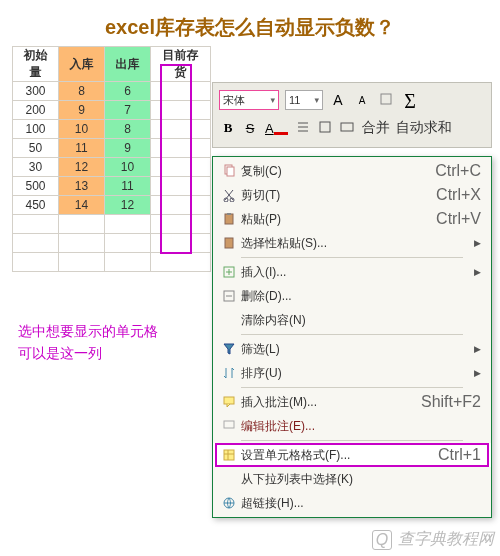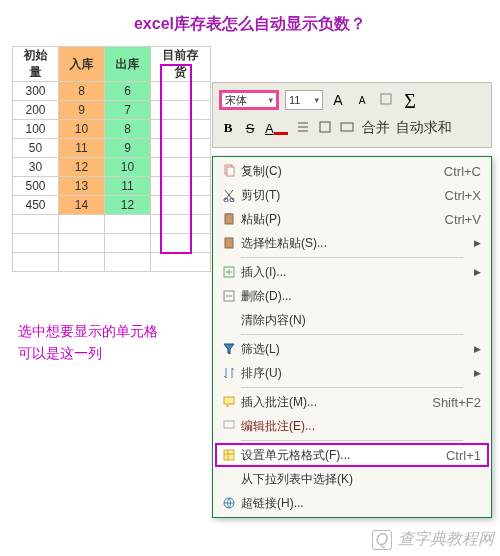--- a/index.html
+++ b/index.html
@@ -1,45 +1,45 @@
 <!DOCTYPE html>
 <html><head>
 <meta charset="utf-8">
 <style>
 * { margin:0; padding:0; box-sizing:border-box; font-family:"Microsoft YaHei",SimSun,sans-serif; }
 body { background:#fff; width:500px; height:556px; position:relative; font-size:12px; color:#333; }
-.title { text-align:center; font-size:16px; font-weight:bold; color:#a21caf; padding:14px 0 10px; }
+.title { text-align:center; font-size:20px; font-weight:bold; color:#a16207; padding:14px 0 10px; }
 .sheet { position:absolute; left:12px; top:46px; border-collapse:collapse; }
 .sheet td { border:1px solid #d4d0c8; height:19px; min-width:46px; text-align:center; font-size:12px; padding:0 6px; }
 .sheet .hdr { font-weight:bold; background:#fff; }
 .sheet .colA { width:46px; }
 .sheet .colB { width:46px; background:#fdba74; }
 .sheet .colC { width:46px; background:#86efac; }
 .sheet .colD { width:60px; background:#fff; }
 .sheet .empty td { background:#fff; }
 .sel-box { position:absolute; left:160px; top:64px; width:32px; height:190px; border:2px solid #c800c8; pointer-events:none; }
 .annot { position:absolute; left:18px; top:320px; color:#c800c8; font-size:14px; line-height:1.6; }
 .toolbar { position:absolute; right:8px; top:82px; width:280px; height:66px; background:#ecebe4; border:1px solid #c0bfb6; padding:4px 6px; }
 .tb-row1 { display:flex; align-items:center; gap:6px; height:26px; }
 .tb-row2 { display:flex; align-items:center; gap:4px; height:26px; margin-top:2px; }
-.fontname { width:60px; height:20px; border:3px solid #ec4899; background:#fff; font-size:11px; padding:0 3px; display:flex; align-items:center; justify-content:space-between; }
+.fontname { width:60px; height:20px; border:1px solid #ec4899; background:#fff; font-size:11px; padding:0 3px; display:flex; align-items:center; justify-content:space-between; }
 .fontsize { width:38px; height:20px; border:1px solid #aaa; background:#fff; font-size:11px; padding:0 3px; display:flex; align-items:center; justify-content:space-between; }
 .chev { font-size:9px; color:#666; }
 .tbtn { min-width:18px; height:20px; border:none; background:transparent; font-size:13px; cursor:pointer; padding:0 2px; }
 .tbtn.bold { font-weight:bold; font-family:"Times New Roman"; }
 .tbtn.strike { text-decoration:line-through; }
 .tbtn.ul { text-decoration:underline; }
 .colorsw { display:inline-block; width:14px; height:3px; background:#d00; vertical-align:-2px; }
 .merge-lbl { font-size:14px; margin-left:2px; }
 .sigma { font-size:20px; font-family:"Times New Roman"; }
 .ctxmenu { position:absolute; right:8px; top:156px; width:280px; background:#f8f7f2; border:1px solid #15803d; box-shadow:2px 2px 6px rgba(0,0,0,.25); padding:2px 0; }
 .mi { display:flex; align-items:center; height:24px; padding:0 10px 0 4px; cursor:default; position:relative; }
 .mi .ic { width:24px; display:flex; justify-content:center; font-size:13px; }
 .mi .lbl { flex:1; font-size:12px; }
-.mi .sc { font-size:13px; color:#666; }
+.mi .sc { font-size:16px; color:#666; }
 .mi .arr { font-size:9px; color:#555; }
 .mi.dis .lbl { color:#7f1d1d; }
 .mi.dis .ic { color:#aaa; }
 .sep { height:1px; background:#d0cec4; margin:2px 28px 2px 28px; }
 .hl { position:absolute; left:2px; right:2px; top:0; bottom:0; border:2px solid #c800c8; pointer-events:none; }
 .mi.hl-wrap { background:#fff; }
 .wm { position:absolute; right:6px; bottom:6px; font-size:16px; color:#bbb; font-style:italic; display:flex; align-items:center; gap:6px; }
 .wm .q { width:20px; height:20px; border:1px solid #bbb; border-radius:3px; text-align:center; line-height:18px; }
 svg { width:14px; height:14px; }
 </style>

